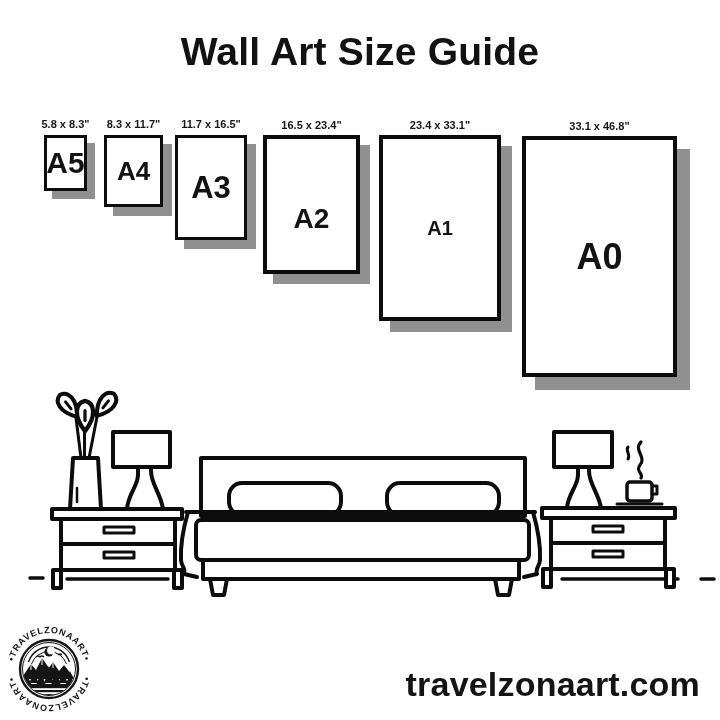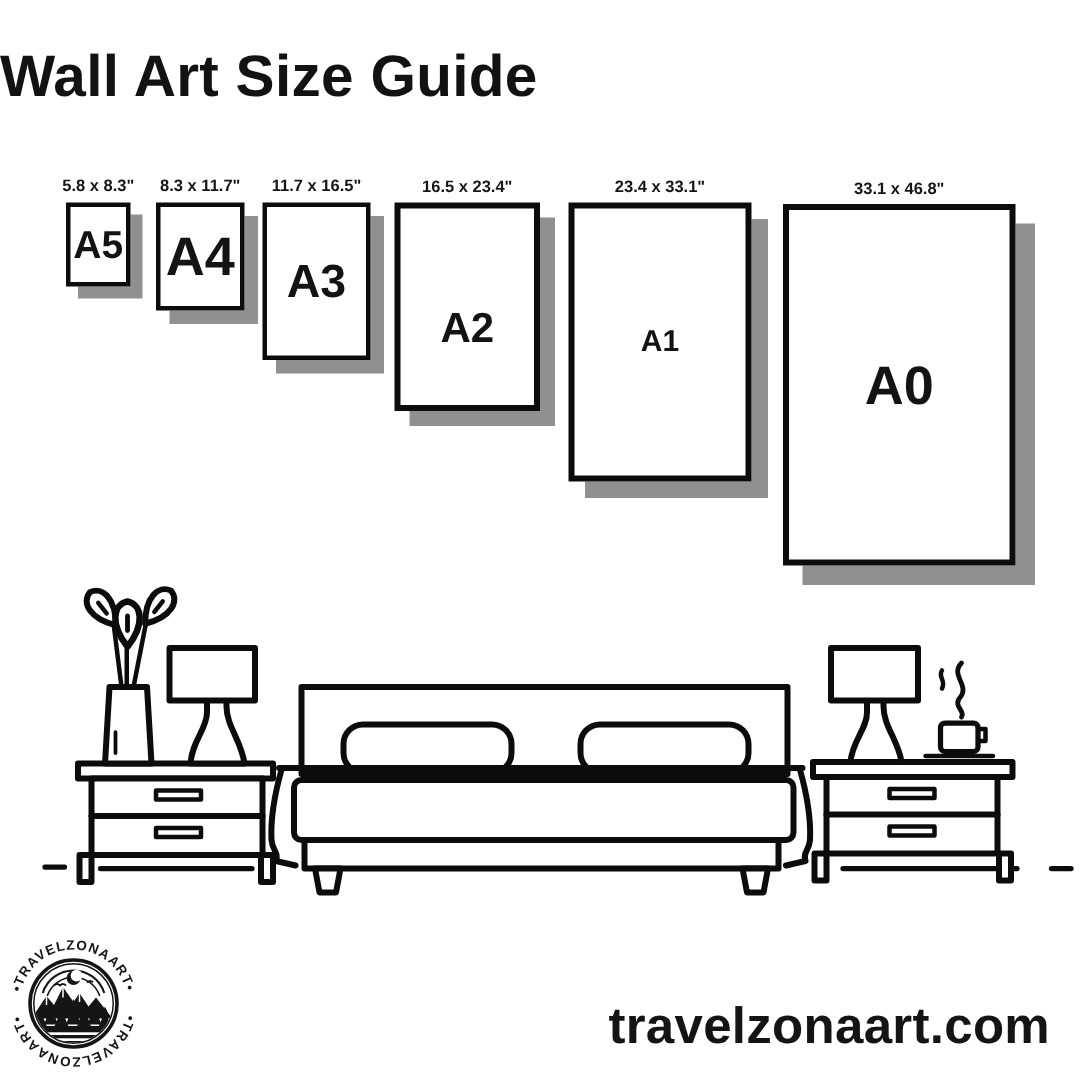--- a/index.html
+++ b/index.html
@@ -1,37 +1,37 @@
 <!DOCTYPE html>
 <html><head>
 <meta charset="utf-8">
 <style>
   html,body{margin:0;padding:0;}
   body{
     width:720px;height:720px;position:relative;background:#ffffff;overflow:hidden;
     font-family:"Liberation Sans","DejaVu Sans",sans-serif;color:#111;
   }
   .title{
-    position:absolute;top:30px;left:0;width:720px;margin:0;text-align:left;
+    position:absolute;top:30px;left:0;width:720px;margin:0;text-align:center;
     font-size:39px;font-weight:800;letter-spacing:0.2px;color:#121212;
   }
   
   .frame{
     position:absolute;background:#fff;border:3px solid #0c0c0c;
     display:flex;align-items:center;justify-content:center;
   }
   .frame .dims{
     position:absolute;top:-20px;left:50%;transform:translateX(-50%);
     white-space:nowrap;font-size:11px;font-weight:700;color:#151515;
   }
   .frame .letter{font-weight:700;color:#131313;}
   .f-a5{left:44px;top:135px;width:37px;height:50px;box-shadow:8px 8px 0 #909090;}
-  .f-a5 .letter{font-size:26px;}
+  .f-a5 .letter{font-size:30px;}
   .f-a4{left:104px;top:135px;width:53px;height:66px;box-shadow:9px 9px 0 #909090;}
-  .f-a4 .letter{font-size:36px;}
+  .f-a4 .letter{font-size:26px;}
   .f-a3{left:175px;top:135px;width:66px;height:99px;box-shadow:9px 9px 0 #909090;}
   .f-a3 .letter{font-size:31px;}
   .f-a2{left:263px;top:135px;width:89px;height:131px;border-width:4px;box-shadow:10px 10px 0 #909090;}
   .f-a2 .letter{font-size:28px;margin-top:28px;}
   .f-a1{left:379px;top:135px;width:114px;height:178px;border-width:4px;box-shadow:11px 11px 0 #909090;}
   .f-a1 .letter{font-size:20px;}
   .f-a0{left:522px;top:136px;width:147px;height:233px;border-width:4px;box-shadow:13px 13px 0 #909090;}
   .f-a0 .letter{font-size:36px;}
   
   .scene{position:absolute;left:0;top:380px;width:720px;height:230px;}

